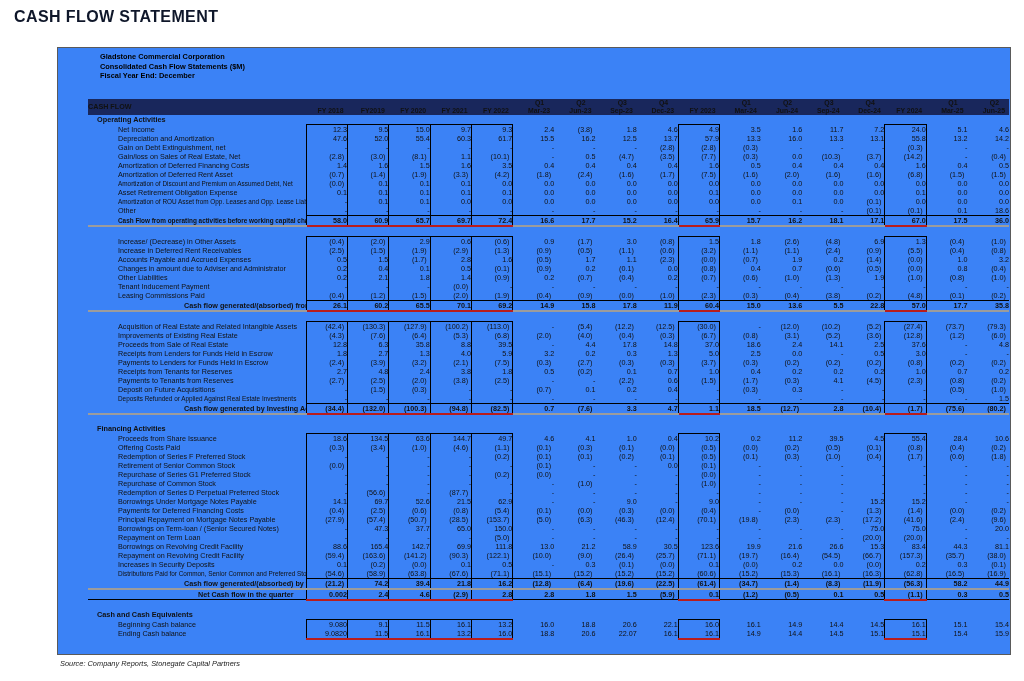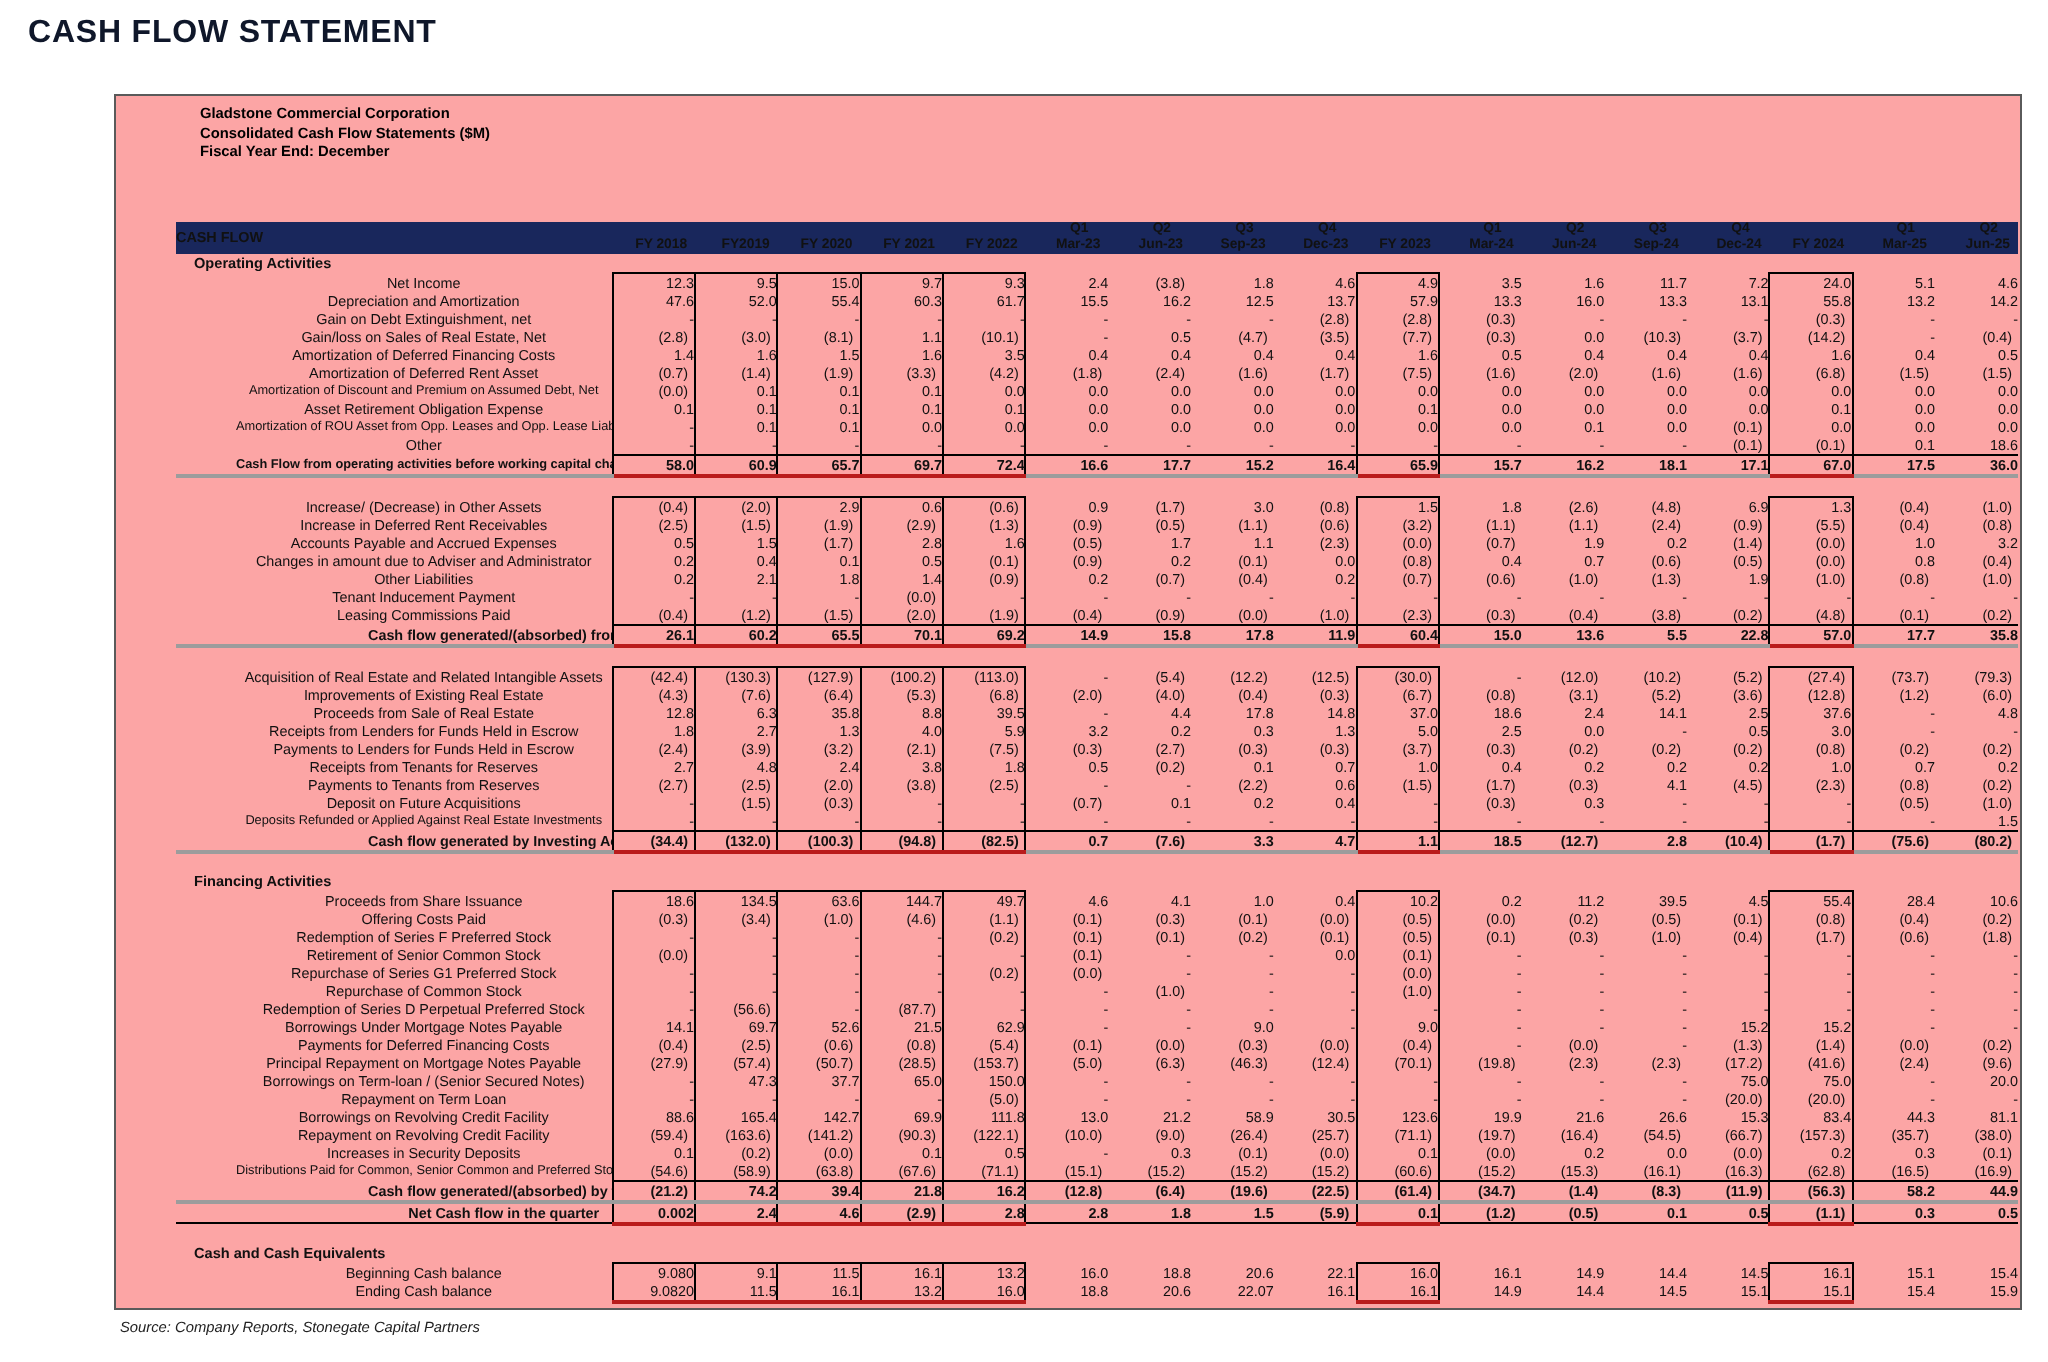--- a/index.html
+++ b/index.html
@@ -6,37 +6,37 @@
   body {
     width:1024px; height:681px; background:#ffffff; position:relative;
     font-family:"Liberation Sans", sans-serif; overflow:hidden;
   }
   .page-title {
     position:absolute; left:14px; top:8px;
     font-size:16px; font-weight:bold; letter-spacing:.4px; color:#0f172a;text-align:center;
   }
   .frame {
     position:absolute; left:57px; top:47px; width:954px; height:608px;
-    border:1px solid #5a5a5a; box-sizing:border-box; background:#fca5a5; overflow:hidden;
+    border:1px solid #5a5a5a; box-sizing:border-box; background:#3b82f6; overflow:hidden;
   }
   .meta { padding:4px 0 0 42px; }
   .meta div { font-size:7.4px; line-height:9.6px; font-weight:bold; color:#000; white-space:nowrap; }
   table.cf {
     border-collapse:collapse; table-layout:fixed;
-    margin:30px 0 0 30px; width:921px;
+    margin:18px 0 0 30px; width:921px;
   }
   table.cf th, table.cf td {
     padding:0; margin:0; white-space:nowrap; vertical-align:middle;
     font-size:7.2px; height:9px; line-height:9px; color:#111;
   }
   thead th { background:#19275C; color:#ffffff; font-weight:bold; height:23px; vertical-align:bottom; padding-bottom:2px; }
   th .l1 { font-size:6.9px; line-height:8px; text-align:right; padding-right:10px; }
   th .l2 { font-size:6.9px; line-height:8px; text-align:right; padding-right:4px; }
   th.corner { text-align:left; padding-left:10px; font-size:7.6px; }
-  td.lab { text-align:center; overflow:hidden; }
+  td.lab { text-align:left; overflow:hidden; }
   td.val { text-align:right; padding-right:7px; }
   td.val.paren { padding-right:3px; }
   tr.sectitle td { font-weight:bold; padding-left:9px; font-size:7.3px; }
   tr.item td.lab { padding-left:30px; }
   tr.sub1 td, tr.sub2 td, tr.net td { font-weight:bold; }
   tr.sub1 td.lab { padding-left:30px; }
   tr.sub2 td.lab { padding-left:96px; }
   tr.net  td.lab { padding-left:110px; }
   tr.sub1 td.val, tr.sub2 td.val { border-top:1px solid #000; }
   tr.sub1 td, tr.sub2 td { border-bottom:2px solid #9c9c9c; }

